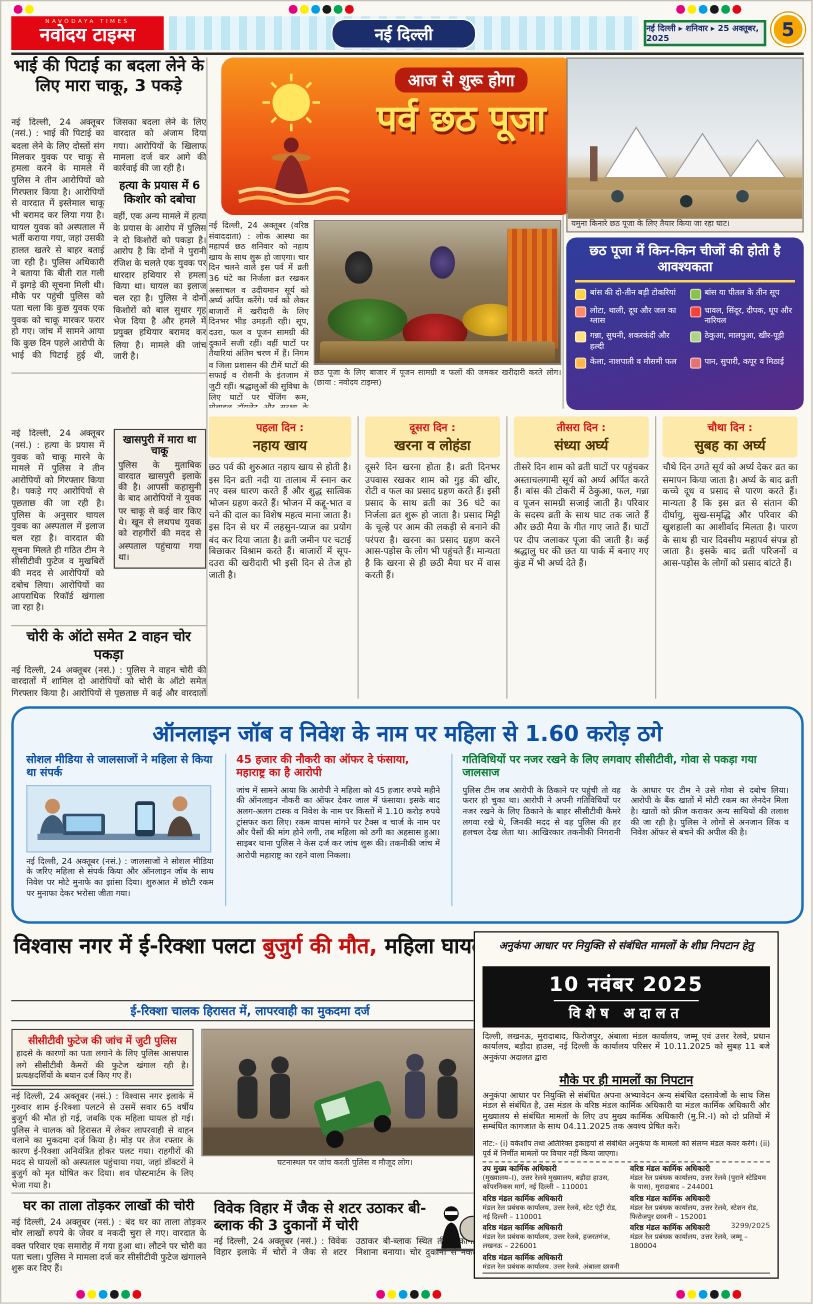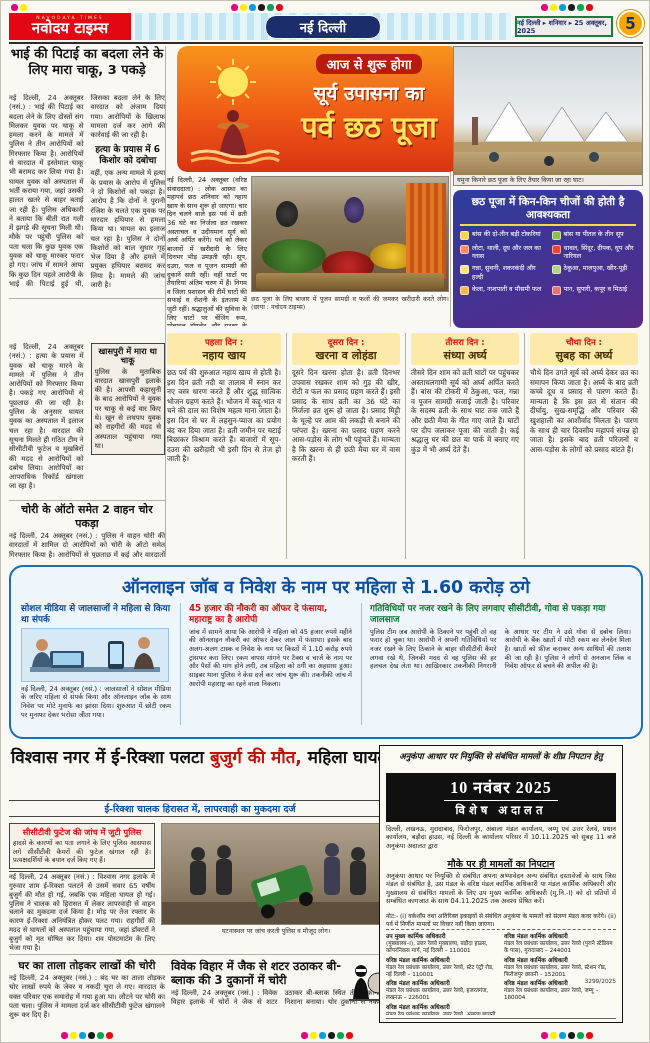--- a/index.html
+++ b/index.html
@@ -79,21 +79,21 @@
   
   .rick-hl { left:8px; top:744px; width:382px; height:52px; font-size:17px; line-height:25px; }
   .rick-red { color:#c40f0f; }
   .rick-sub { left:8px; top:799px; width:382px; height:17px; border-top:1.5px solid #444; border-bottom:1.5px solid #444; color:#0b4ea2; font-weight:bold; font-size:9.5px; display:flex; align-items:center; justify-content:center; }
   .cctv-box { border:1px solid #444; outline:1px solid #444; outline-offset:2px; padding:3px; margin-bottom:4px; background:#f6f2e8; }
   .cctv-box h5 { color:#d01616; font-size:8.2px; line-height:10px; text-align:center; margin-bottom:2px; }
 
   
   .ad { left:378px; top:744px; width:244px; height:278px; border:1.5px solid #111; padding:5px 6px; background:#fbf9f2; overflow:hidden; }
   .ad-kicker { font-size:8.4px; font-weight:bold; font-style:italic; text-align:center; color:#111; line-height:10px; height:20px; overflow:hidden; }
-  .ad-black { background:#101010; color:#fff; text-align:center; margin:2px 0 3px; padding:3px 0 4px;font-family:Liberation Serif, serif; }
+  .ad-black { background:#101010; color:#fff; text-align:center; margin:2px 0 3px; padding:3px 0 4px; }
   .ad-date { font-size:16px; font-weight:bold; letter-spacing:1px; }
   .ad-court { font-size:11.5px; font-weight:bold; letter-spacing:4px; border-top:1px solid #fff; display:inline-block; padding:1px 12px 0; margin-top:2px; }
   .ad-bt { font-size:6.6px; line-height:8.4px; text-align:justify; color:#161616; overflow:hidden; }
   .ad-high { font-size:9.5px; font-weight:bold; text-align:center; margin:2px 0; color:#111; text-decoration:underline; }
   .ad-note { font-size:6px; line-height:7.6px; text-align:justify; color:#161616; margin-top:2px; height:14px; overflow:hidden; }
   .offs { display:grid; grid-template-columns:1fr 1fr; gap:3px 6px; margin-top:3px; height:86px; overflow:hidden; border-top:1px dashed #666; padding-top:3px; }
   .off { font-size:5.6px; line-height:6.9px; color:#161616; }
   .off b { font-size:6px; }
   .ad-footer { display:flex; align-items:center; gap:6px; border-top:1px solid #666; margin-top:3px; padding-top:3px; }
   .ad-no { position:absolute; right:6px; bottom:38px; font-size:5.8px; color:#333; }
@@ -181,21 +181,20 @@
             <line x1="38" y1="40" x2="34" y2="44"></line>
         </g>
         <ellipse cx="50" cy="72" rx="16" ry="3.5" fill="#c77b2f"></ellipse>
         <circle cx="50" cy="62" r="6" fill="#7a1f1f"></circle>
         <path d="M36 102 Q42 72 50 70 Q58 72 64 102 Z" fill="#8a2525"></path>
         <path d="M8 100 Q24 94 40 100 T72 100 T96 100" stroke="#ffd28a" stroke-width="3" fill="none"></path>
         <path d="M8 107 Q24 101 40 107 T72 107 T96 107" stroke="#ffb65c" stroke-width="3" fill="none"></path>
       </svg>
     </span>
     <div class="ch-kicker">आज से शुरू होगा</div>
-    <div class="ch-t1">सूर्य उपासना का</div>
     <div class="ch-t2">पर्व छठ पूजा</div>
   </div>
 
   <div class="abs intro">नई दिल्ली, 24 अक्तूबर (वरिष्ठ संवाददाता) : लोक आस्था का महापर्व छठ शनिवार को नहाय खाय के साथ शुरू हो जाएगा। चार दिन चलने वाले इस पर्व में व्रती 36 घंटे का निर्जला व्रत रखकर अस्ताचल व उदीयमान सूर्य को अर्घ्य अर्पित करेंगे। पर्व को लेकर बाजारों में खरीदारी के लिए दिनभर भीड़ उमड़ती रही। सूप, दउरा, फल व पूजन सामग्री की दुकानें सजी रहीं। वहीं घाटों पर तैयारियां अंतिम चरण में हैं। निगम व जिला प्रशासन की टीमें घाटों की सफाई व रोशनी के इंतजाम में जुटी रहीं। श्रद्धालुओं की सुविधा के लिए घाटों पर चेंजिंग रूम, मोबाइल टॉयलेट और सुरक्षा के पुख्ता इंतजाम किए गए हैं।</div>
 
   <div class="abs photo" style="left:250px;top:175px;width:198px;height:116px;background:linear-gradient(180deg,#b9b09a 0%,#8c7a5d 35%,#6c5436 100%)">
     <i class="photo-detail" style="left:10px;top:62px;width:64px;height:34px;background:radial-gradient(circle,#4d8f33 0%,#2f5e1d 80%)"></i>
     <i class="photo-detail" style="left:70px;top:74px;width:52px;height:30px;background:radial-gradient(circle,#c62828 0%,#7f1410 85%)"></i>
     <i class="photo-detail" style="left:118px;top:66px;width:46px;height:26px;background:radial-gradient(circle,#f4c430 0%,#b58a12 85%)"></i>
     <i class="photo-detail" style="left:154px;top:6px;width:40px;height:96px;border-radius:0;background:repeating-linear-gradient(90deg,#e07b1f 0 4px,#c9531b 4px 8px)"></i>

